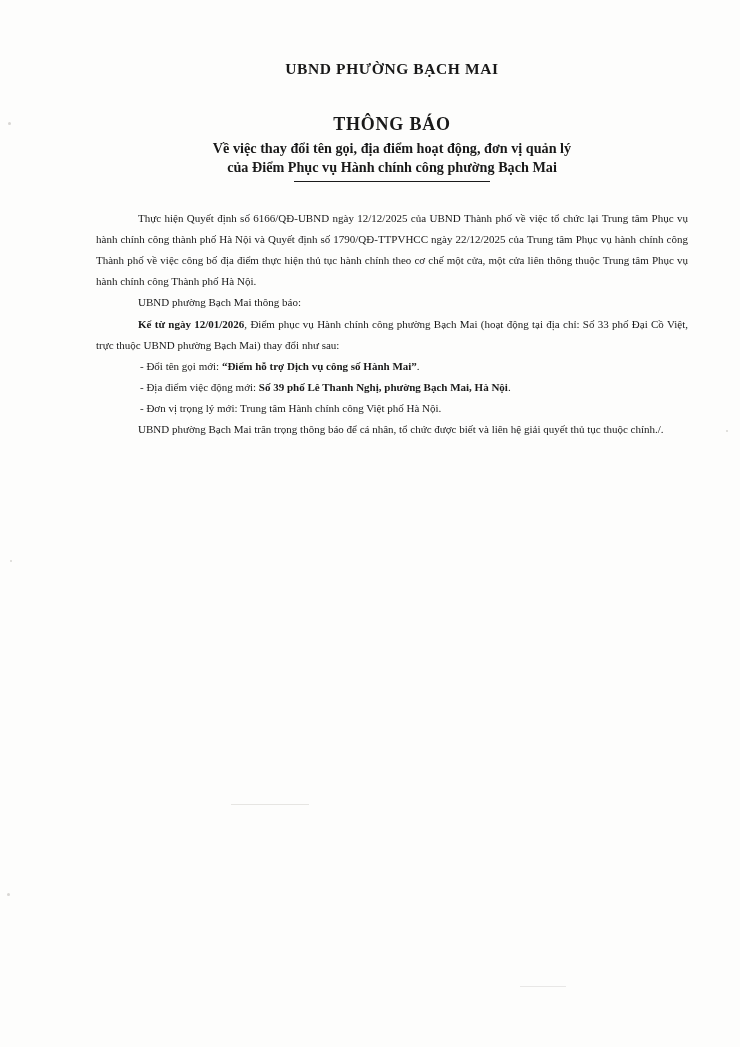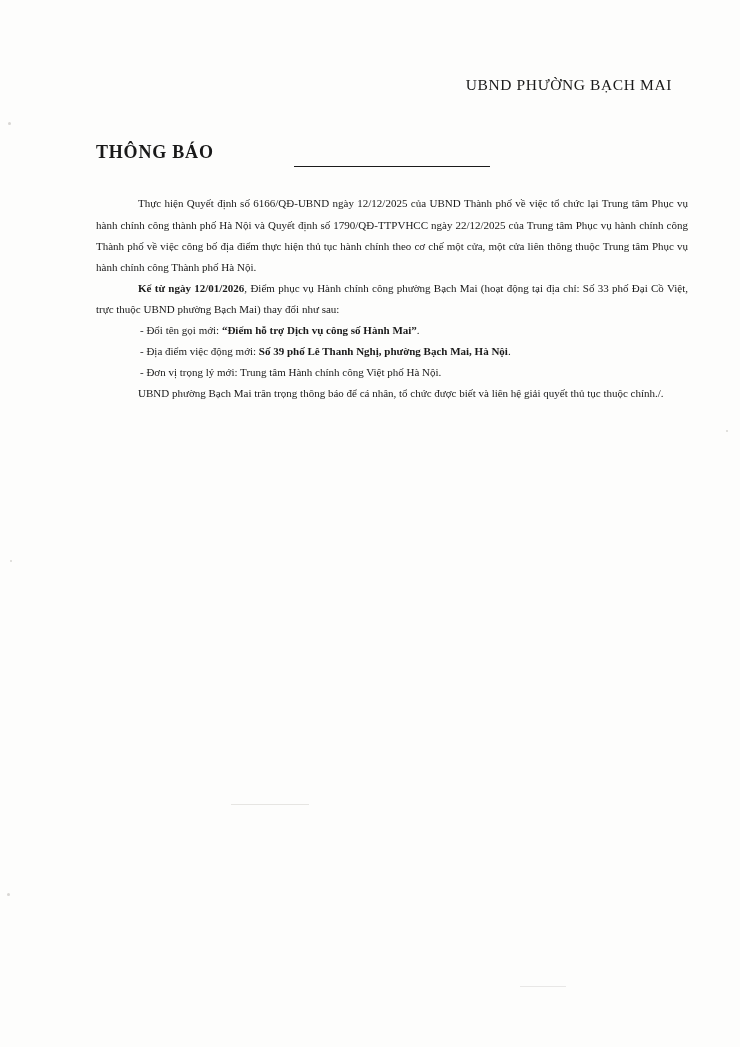--- a/index.html
+++ b/index.html
@@ -32,30 +32,31 @@
   .scan-mark.m6 { left: 520px;top: 986px; width: 46px; height: 1px; opacity: .3; }
 
   .content {
     position: absolute;
     left: 96px;
     top: 0;
     width: 592px;
   }
 
   .org-name {
-    margin: 16px;
+    margin: 0;
     padding-top: 60px;
     font-size: 15.5px;
-    font-weight: normal;
+    font-weight: bold;
     letter-spacing: .6px;
-    text-align: right;
+    text-align: center;
   }
 
   .title-block {
-    margin-top: 48px;
+    margin-top: 36px;
+    text-align: center;
   }
   .doc-title {
     font-size: 18px;
     font-weight: bold;
     letter-spacing: .8px;
     margin: 0;
   }
   .doc-subtitle {
     font-size: 14.2px;
     font-weight: bold;
@@ -98,27 +99,32 @@
   <span class="scan-mark m4"></span>
   <span class="scan-mark m5"></span>
   <span class="scan-mark m6"></span>
 
   <div class="content">
 
     <h1 class="org-name">UBND PHƯỜNG BẠCH MAI</h1>
 
     <div class="title-block">
       <div class="doc-title">THÔNG BÁO</div>
+      <div class="doc-subtitle">
+        <span>Về việc thay đổi tên gọi, địa điểm hoạt động, đơn vị quản lý</span><br>
+        <span>của Điểm Phục vụ Hành chính công phường Bạch Mai</span>
+      </div>
       <div class="title-rule"></div>
     </div>
 
     <div class="body-text">
 
       <p class="para">Thực hiện Quyết định số 6166/QĐ-UBND ngày 12/12/2025 của UBND Thành phố về việc tổ chức lại Trung tâm Phục vụ hành chính công thành phố Hà Nội và Quyết định số 1790/QĐ-TTPVHCC ngày 22/12/2025 của Trung tâm Phục vụ hành chính công Thành phố về việc công bố địa điểm thực hiện thủ tục hành chính theo cơ chế một cửa, một cửa liên thông thuộc Trung tâm Phục vụ hành chính công Thành phố Hà Nội.</p>
 
+      <p class="para">UBND phường Bạch Mai thông báo:</p>
 
       <p class="para"><b>Kể từ ngày 12/01/2026</b><span>, Điểm phục vụ Hành chính công phường Bạch Mai (hoạt động tại địa chỉ: Số 33 phố Đại Cồ Việt, trực thuộc UBND phường Bạch Mai) thay đổi như sau:</span></p>
 
       <p class="bullet"><span>- Đổi tên gọi mới: </span><b>“Điểm hỗ trợ Dịch vụ công số Hành Mai”</b><span>.</span></p>
 
       <p class="bullet"><span>- Địa điểm việc động mới: </span><b>Số 39 phố Lê Thanh Nghị, phường Bạch Mai, Hà Nội</b><span>.</span></p>
 
       <p class="bullet"><span>- Đơn vị trọng lý mới: </span><span>Trung tâm Hành chính công Việt phố Hà Nội</span><span>.</span></p>
 
       <p class="para">UBND phường Bạch Mai trân trọng thông báo để cá nhân, tổ chức được biết và liên hệ giải quyết thủ tục thuộc chính./.</p>

